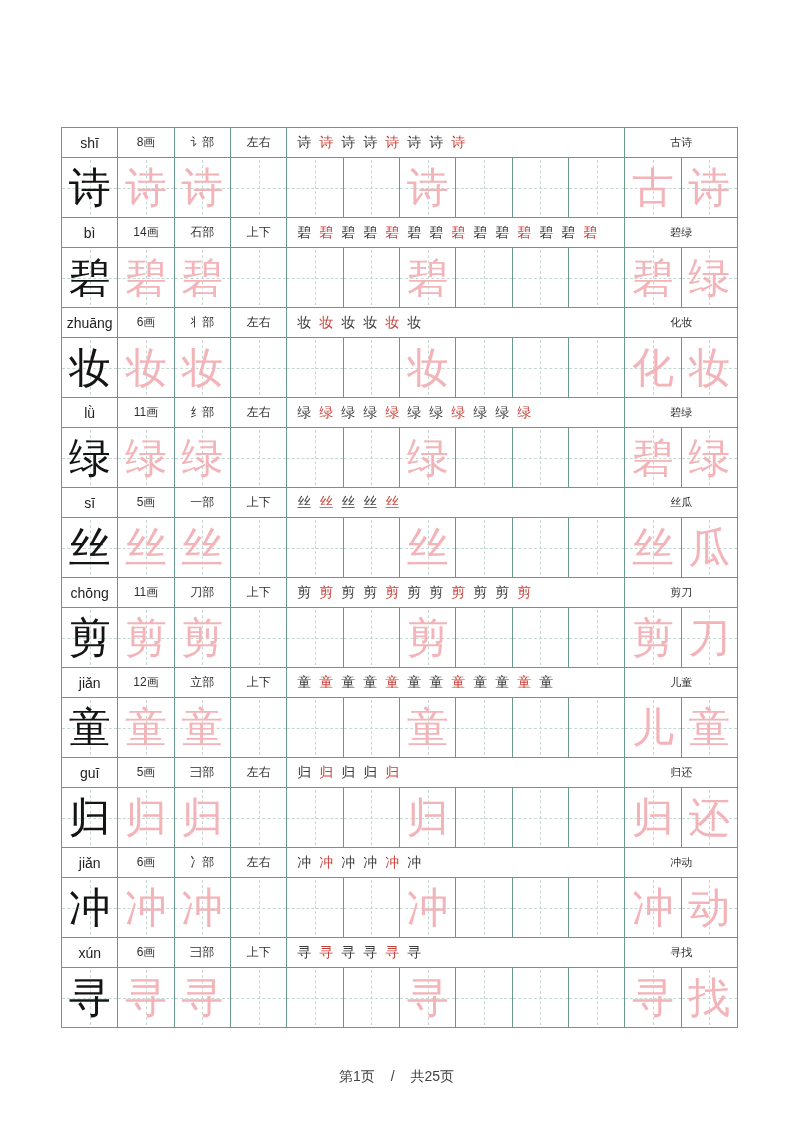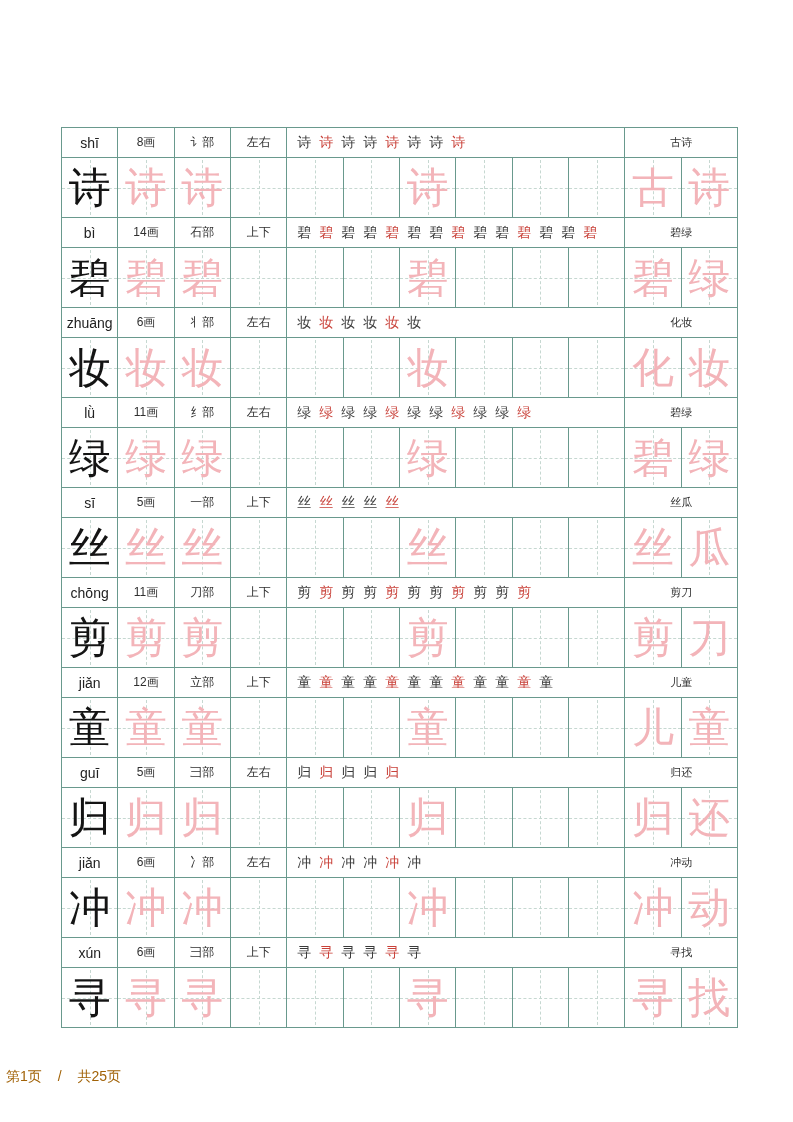--- a/index.html
+++ b/index.html
@@ -64,21 +64,22 @@
   }
   .pchar{
     position:relative;z-index:2;
     font-family:"Liberation Serif", serif;
     font-size:42px;line-height:1;
   }
   .pchar.black{color:var(--ink);}
   .pchar.pink{color:var(--pink);}
   .footer{
     position:absolute;left:0;right:0;top:1068px;
-    font-size:14px;color:#a16207;
+    text-align:center;
+    font-size:14px;color:#404040;
   }
   .footer span{margin:0 6px;}
 </style>
 </head>
 <body>
 
 <div class="page">
 
   <div class="copybook" id="copybook">
   <div class="group">

